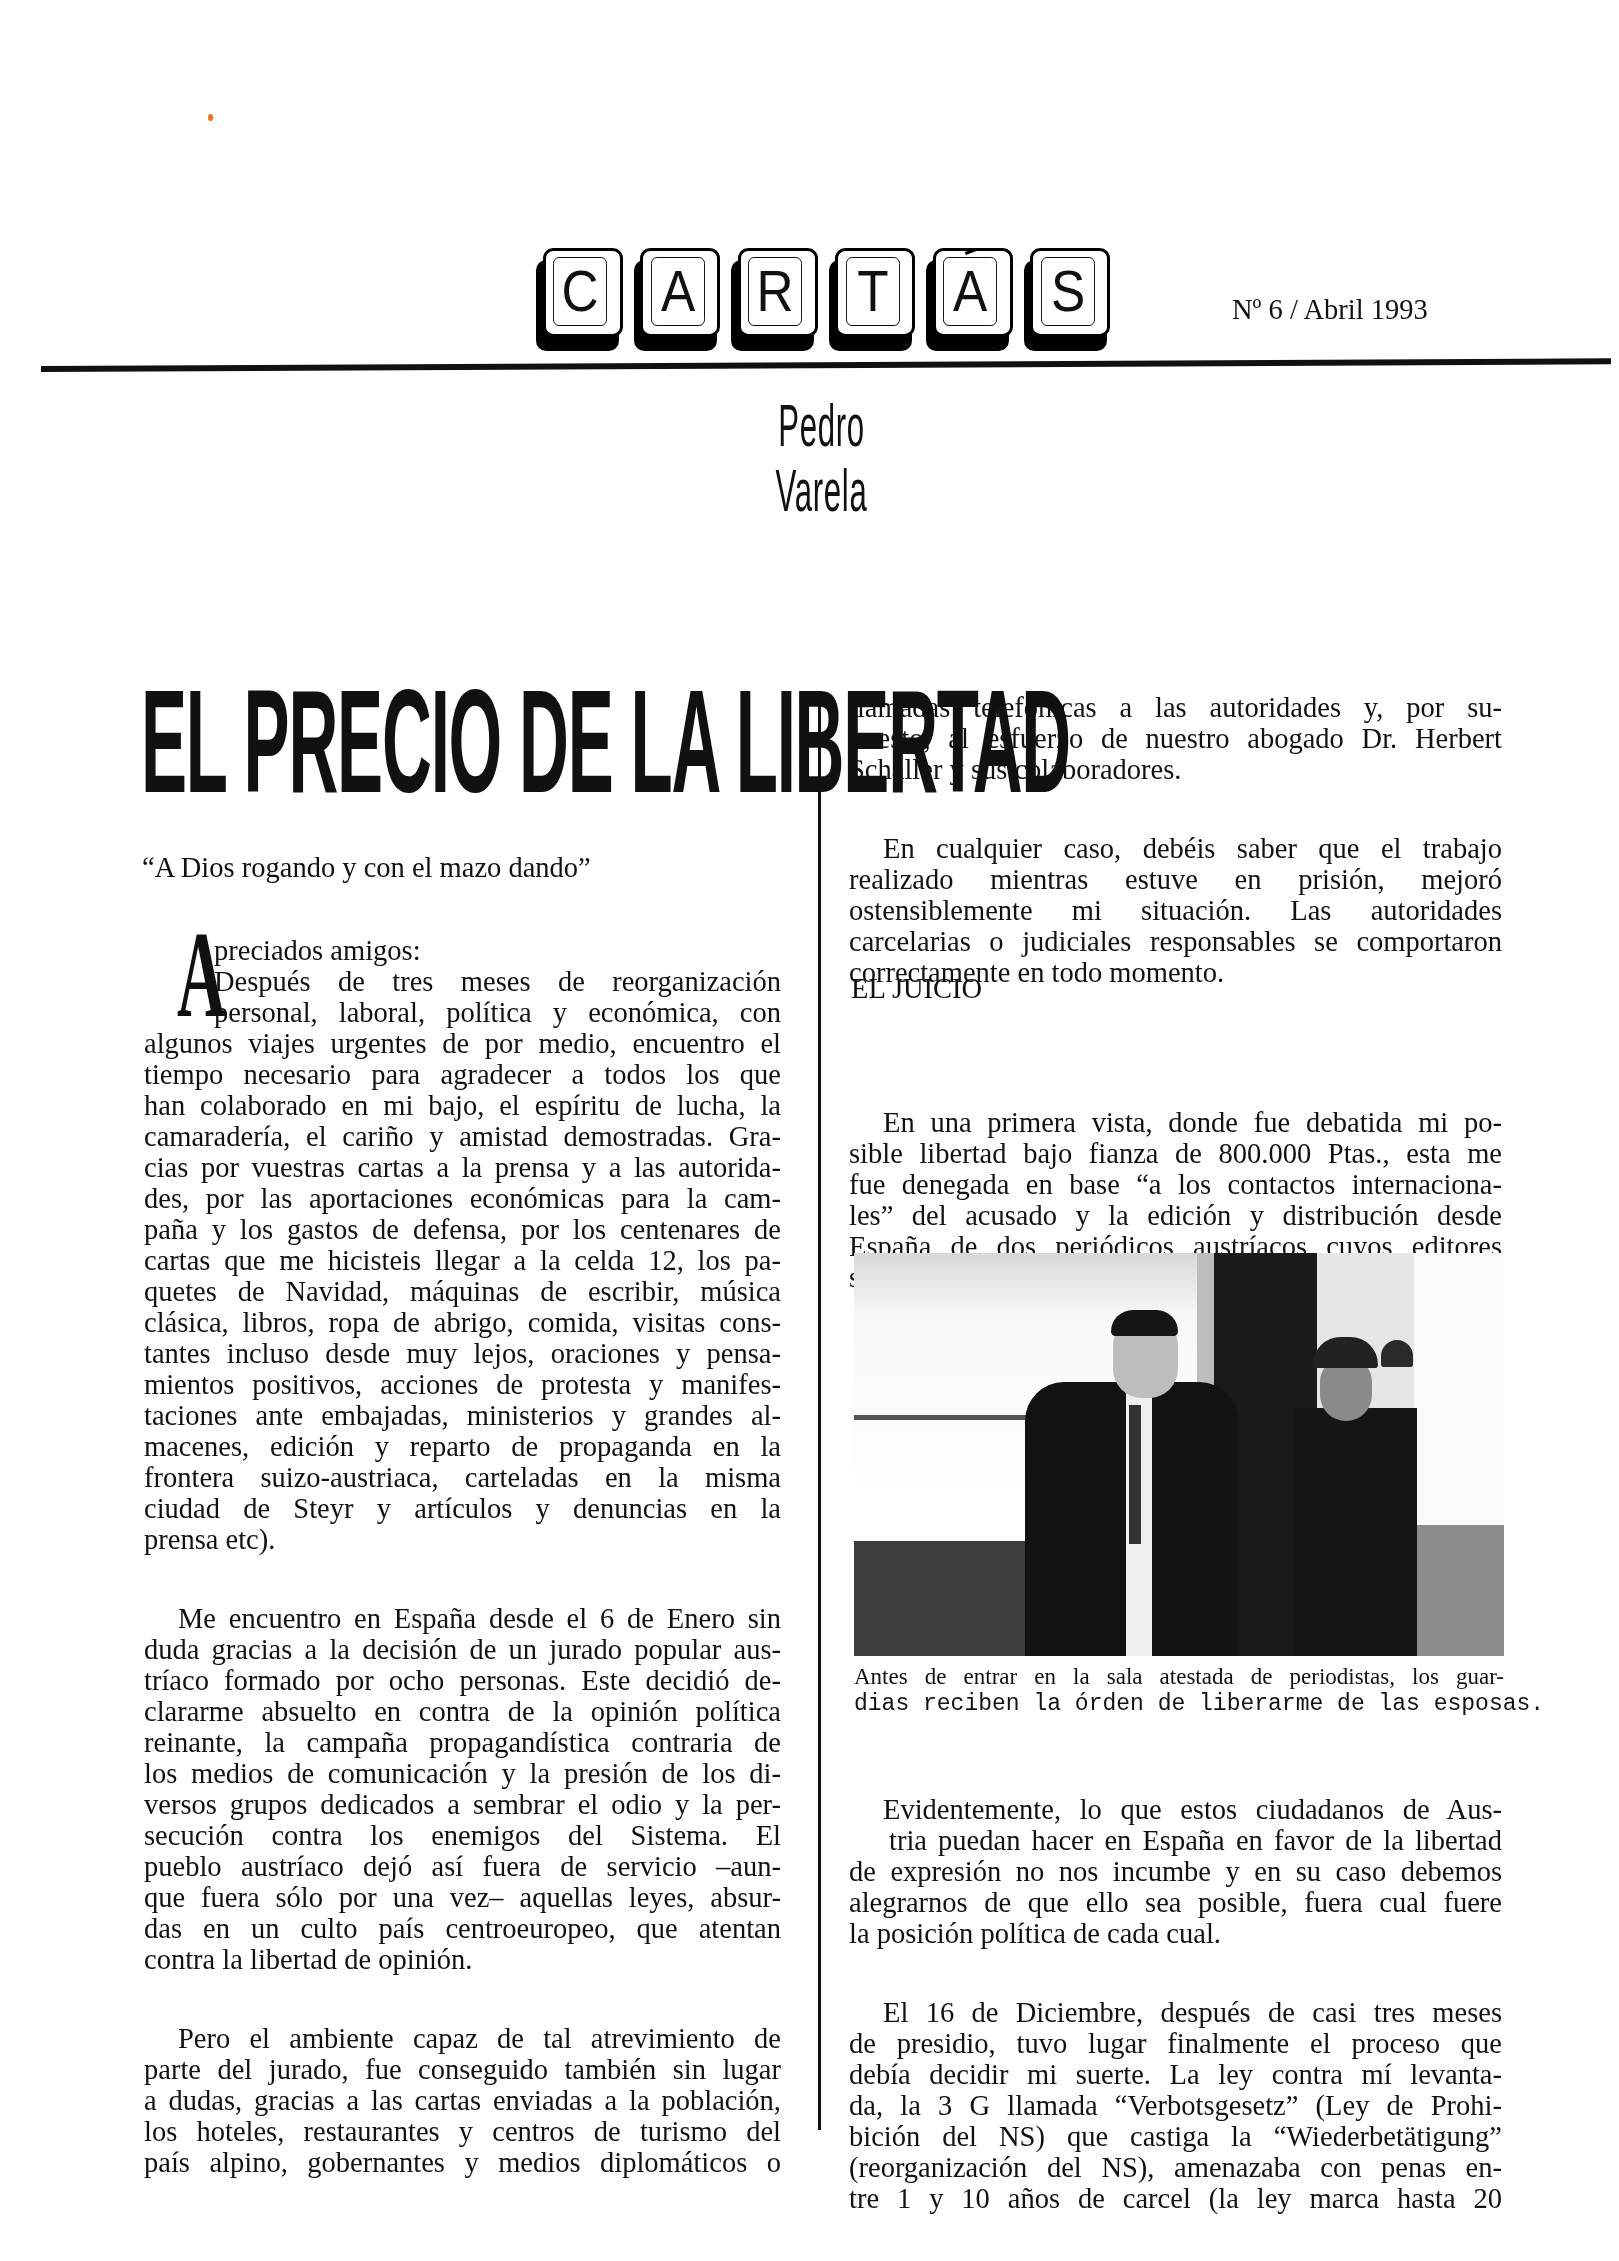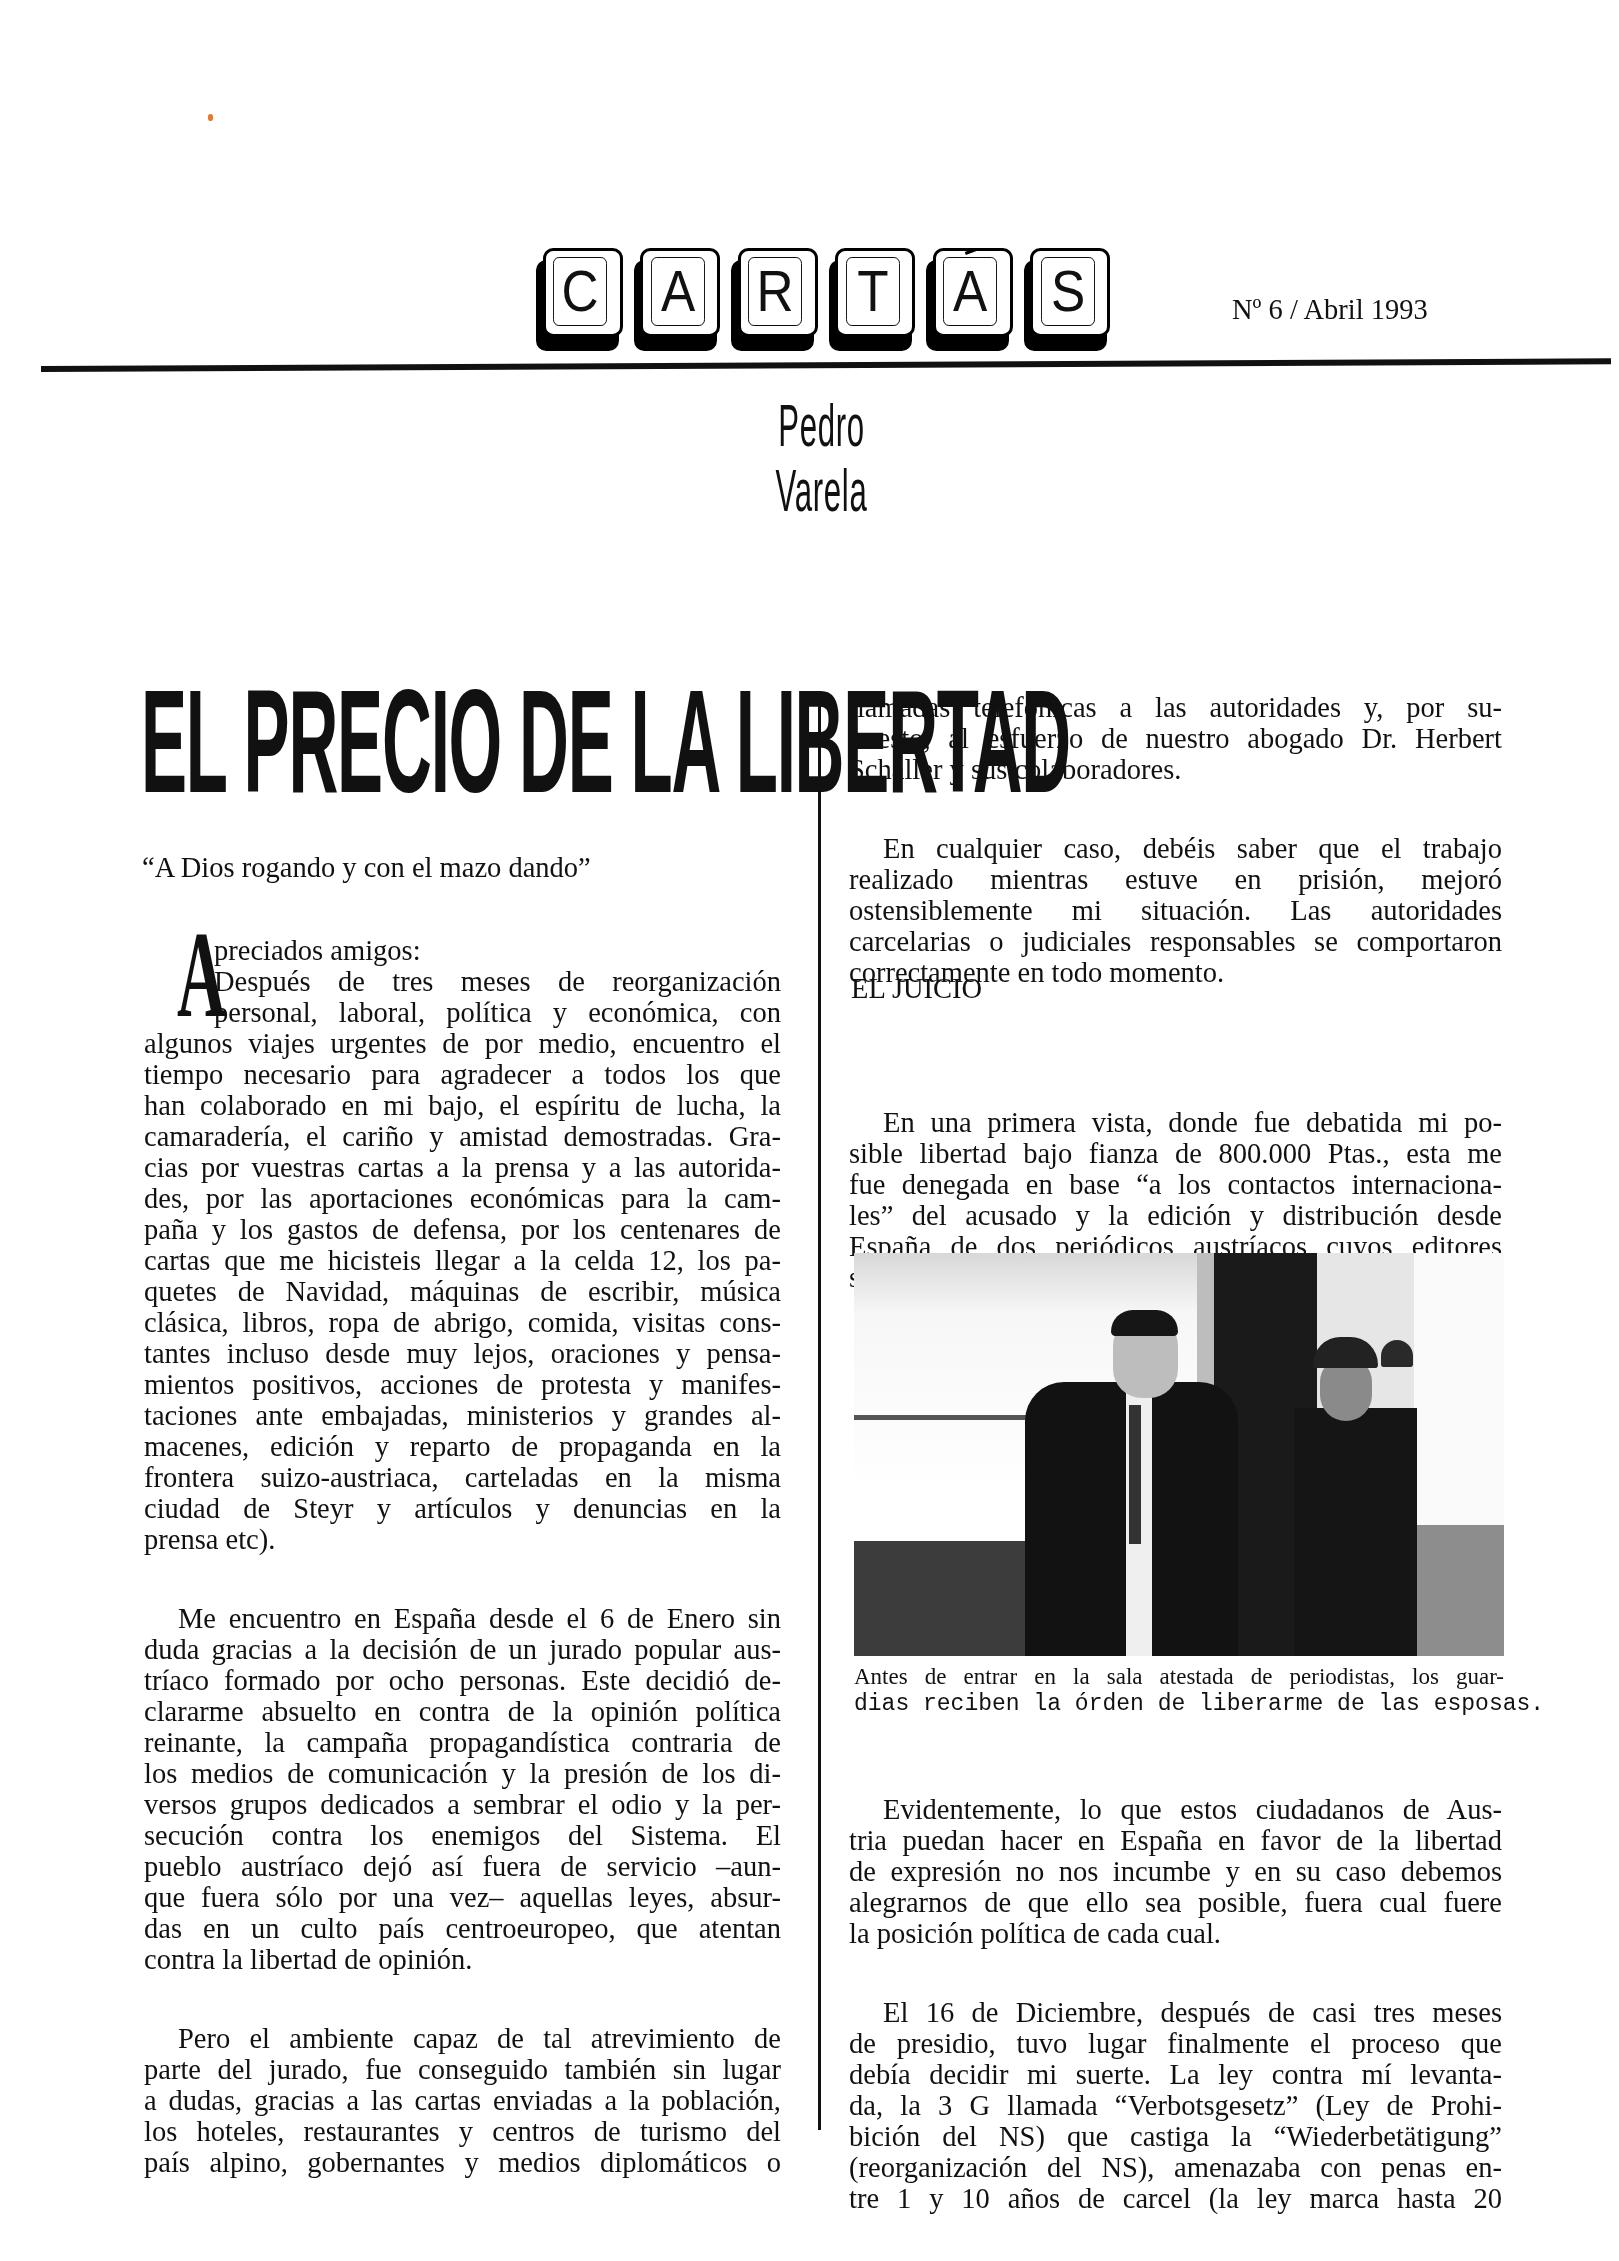--- a/index.html
+++ b/index.html
@@ -223,21 +223,21 @@
   <div class="man-hair"></div>
 </div>
 
 <div id="caption" class="abs serif">
   <span class="line" style="white-space: nowrap; text-align-last: justify;">Antes de entrar en la sala atestada de periodistas, los guar-</span>
   <span class="line last" style="white-space: nowrap; font-family: Liberation Mono, monospace;">dias reciben la órden de liberarme de las esposas.</span>
 </div>
 
 <div id="right-col-bot" class="col serif">
   <span class="line indent" style="white-space: nowrap; text-align-last: justify;">Evidentemente, lo que estos ciudadanos de Aus-</span>
-  <span class="line" style="white-space: nowrap; text-align-last: justify;">tria puedan hacer en España en favor de la libertad</span>
+  <span class="line" style="white-space: nowrap; text-align-last: justify; margin-left: 40px;">tria puedan hacer en España en favor de la libertad</span>
   <span class="line" style="white-space: nowrap; text-align-last: justify;">de expresión no nos incumbe y en su caso debemos</span>
   <span class="line" style="white-space: nowrap; text-align-last: justify;">alegrarnos de que ello sea posible, fuera cual fuere</span>
   <span class="line last" style="white-space: nowrap;">la posición política de cada cual.</span>
   <span class="line indent" style="white-space: nowrap; text-align-last: justify;">El 16 de Diciembre, después de casi tres meses</span>
   <span class="line" style="white-space: nowrap; text-align-last: justify;">de presidio, tuvo lugar finalmente el proceso que</span>
   <span class="line" style="white-space: nowrap; text-align-last: justify;">debía decidir mi suerte. La ley contra mí levanta-</span>
   <span class="line" style="white-space: nowrap; text-align-last: justify;">da, la 3 G llamada “Verbotsgesetz” (Ley de Prohi-</span>
   <span class="line" style="white-space: nowrap; text-align-last: justify;">bición del NS) que castiga la “Wiederbetätigung”</span>
   <span class="line" style="white-space: nowrap; text-align-last: justify;">(reorganización del NS), amenazaba con penas en-</span>
   <span class="line" style="white-space: nowrap; text-align-last: justify;">tre 1 y 10 años de carcel (la ley marca hasta 20</span>

